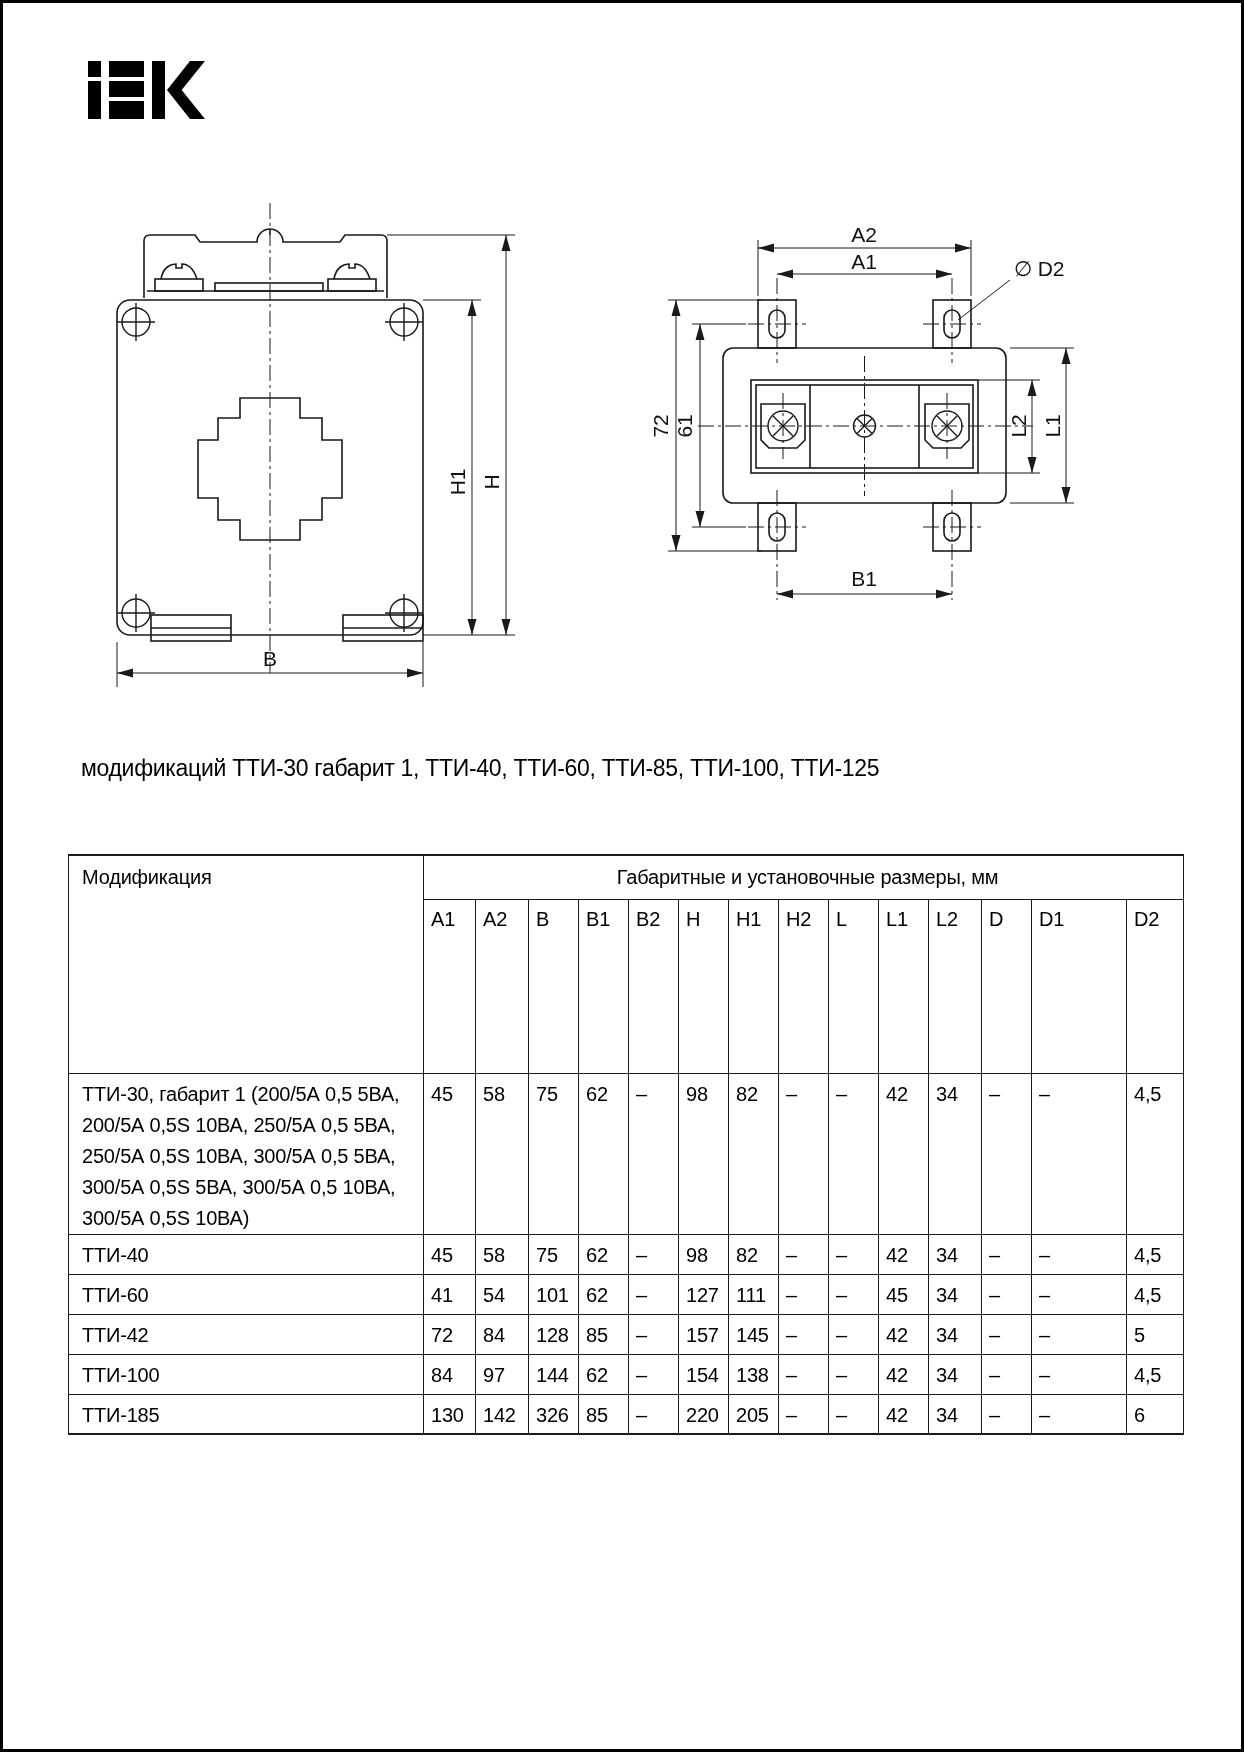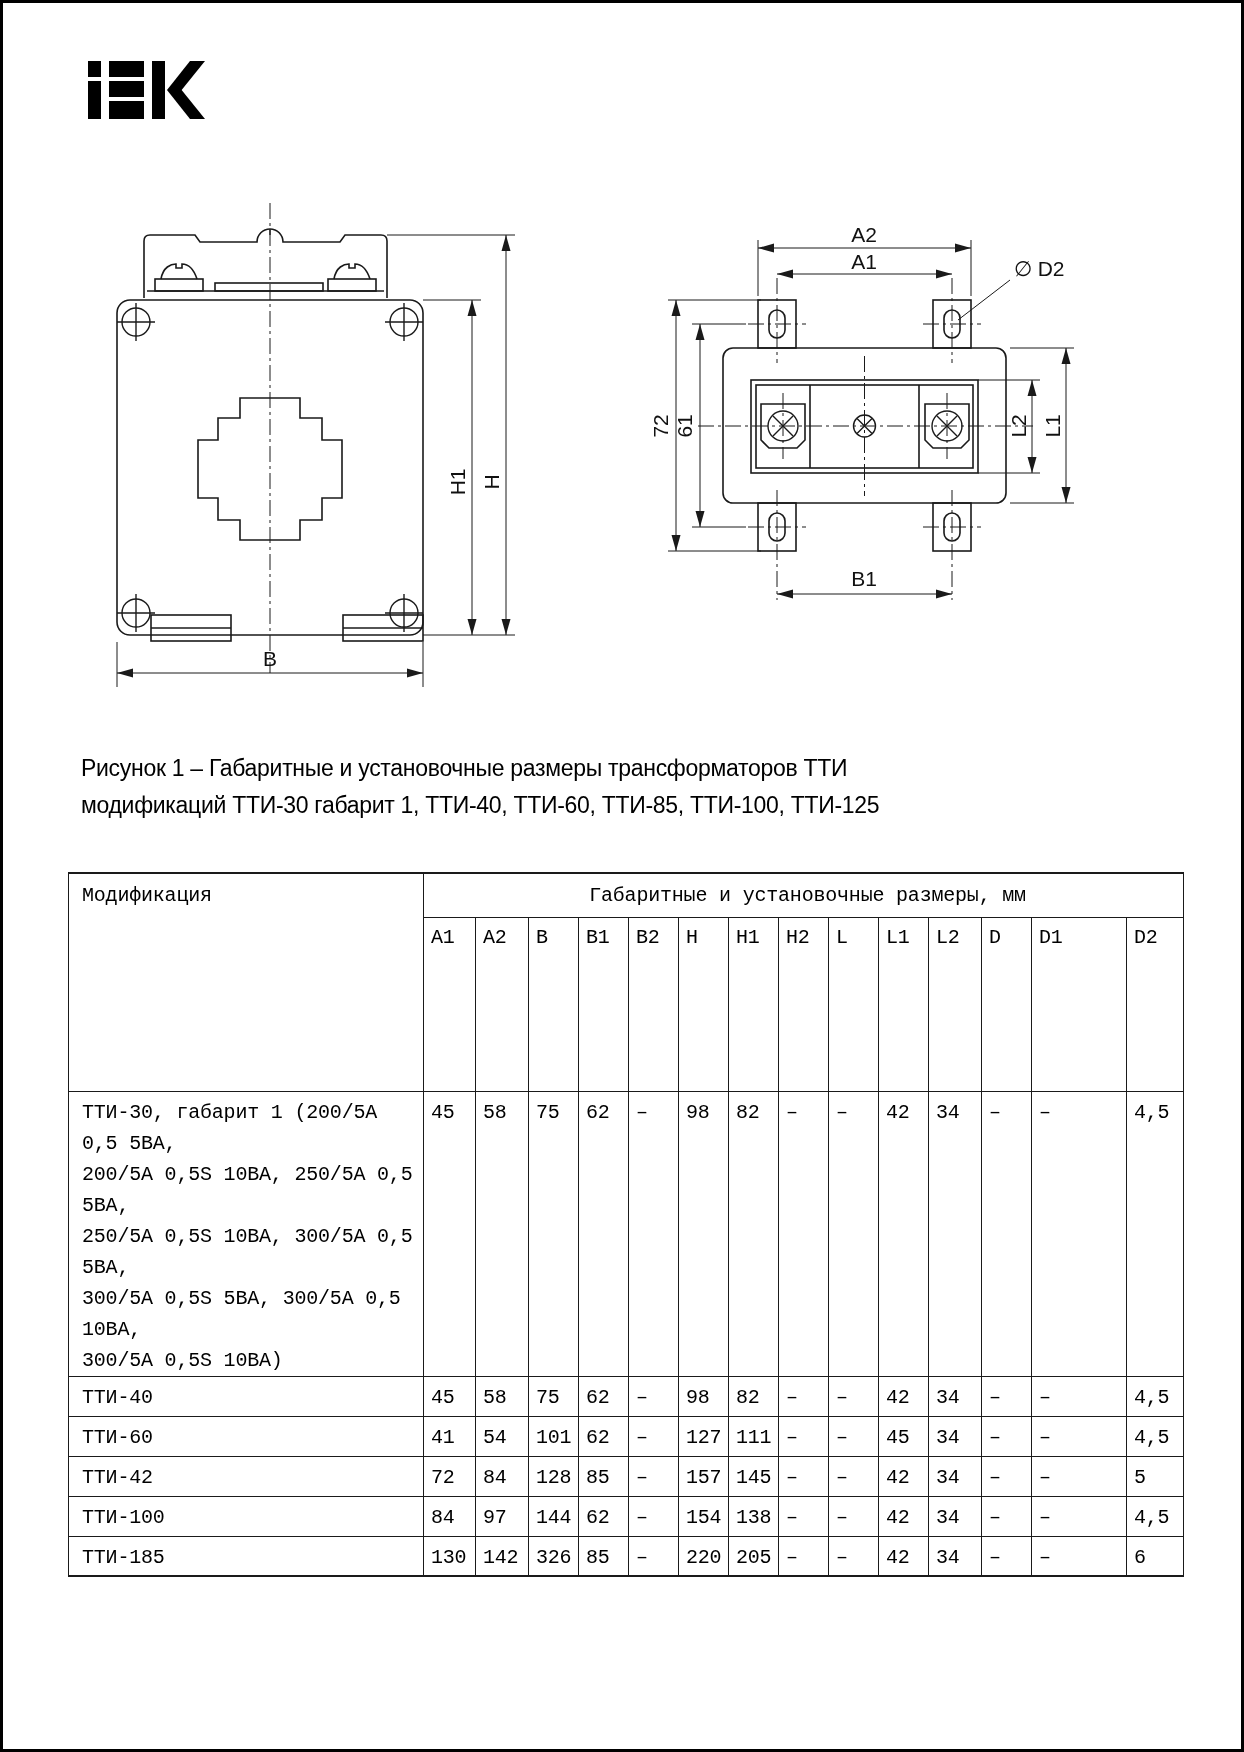--- a/index.html
+++ b/index.html
@@ -14,26 +14,25 @@
     color:#000;
     letter-spacing:-0.2px;
     overflow:hidden;
   }
   .logo{position:absolute;left:85px;top:58px;}
   .drawing{position:absolute;}
   .front-view{left:88px;top:192px;}
   .top-view{left:625px;top:225px;}
   .caption{position:absolute;left:78px;top:747px;font-size:23px;line-height:37px;letter-spacing:-0.3px;}
   table.dims{
-    position:absolute;left:65px;top:869px;width:1115px;
+    position:absolute;left:65px;top:851px;width:1115px;
     border-collapse:collapse;table-layout:fixed;
     font-size:20px;
     border-top:2.2px solid #1a1a1a;
     border-bottom:2.2px solid #1a1a1a;
-    font-family:Liberation Mono, monospace;
   }
   table.dims th, table.dims td{border:1.6px solid #1a1a1a;font-weight:normal;}
   th.mod-h{border-left:none;text-align:left;vertical-align:top;padding:10px 0 0 13px;}
   th.group-h{border-right:none;text-align:center;vertical-align:top;padding:10px 0 0 8px;}
   th.sub{vertical-align:top;text-align:left;padding:8px 0 0 7px;}
   th.sub-last{border-right:none;}
   tr.hrow1{height:44px;}
   tr.hrow2{height:174px;}
   tbody tr{height:40px;margin-top:12px;}
   td.mod{border-left:none;vertical-align:top;text-align:left;padding:5px 6px 0 13px;line-height:31px;}
@@ -205,21 +204,20 @@
 
     <g>
       <path d="M149,366 H324" stroke="#1a1a1a" stroke-width="1" fill="none"></path>
       <polygon points="149,366 165,361.5 165,370.5" fill="#1a1a1a"></polygon>
       <polygon points="324,366 308,361.5 308,370.5" fill="#1a1a1a"></polygon>
       <text x="236" y="358" text-anchor="middle">B1</text>
     </g>
   </svg>
 
   <div class="caption">
-    <div>Рисунок 1 – Габаритные и установочные размеры трансформаторов ТТИ</div>
     <div>модификаций ТТИ-30 габарит 1, ТТИ-40, ТТИ-60, ТТИ-85, ТТИ-100, ТТИ-125</div>
   </div>
 
   <table class="dims">
     <colgroup>
       <col style="width:355px">
         <col style="width:52px">
         <col style="width:53px">
         <col style="width:50px">
       <col style="width:50px">

